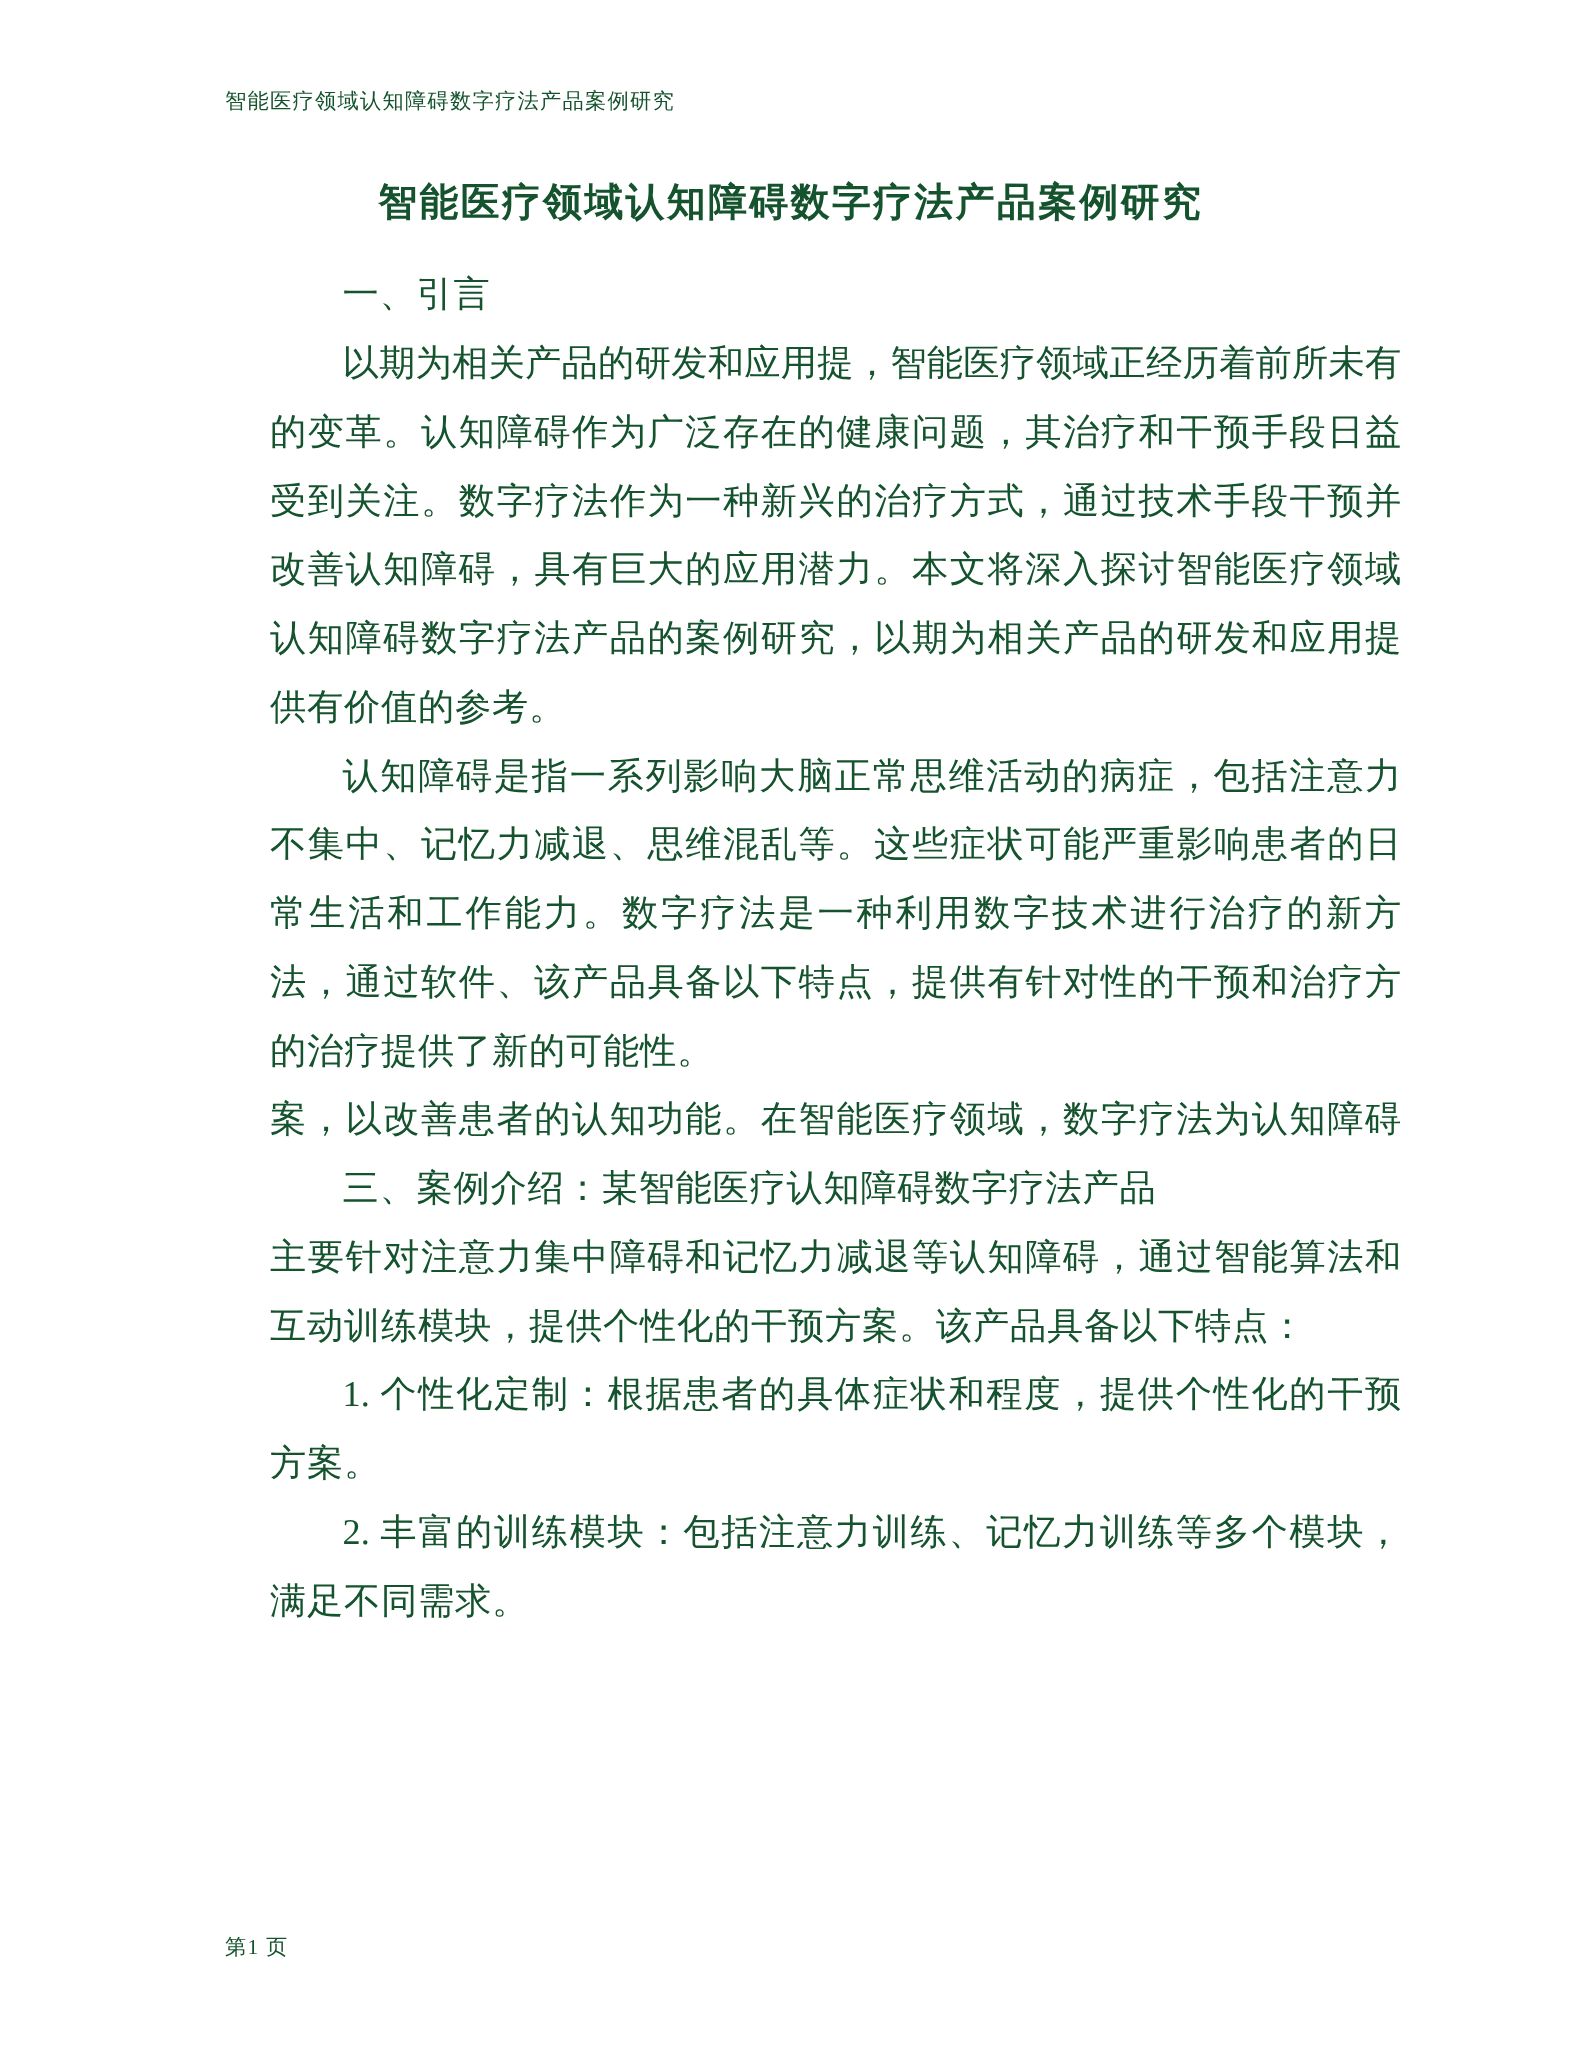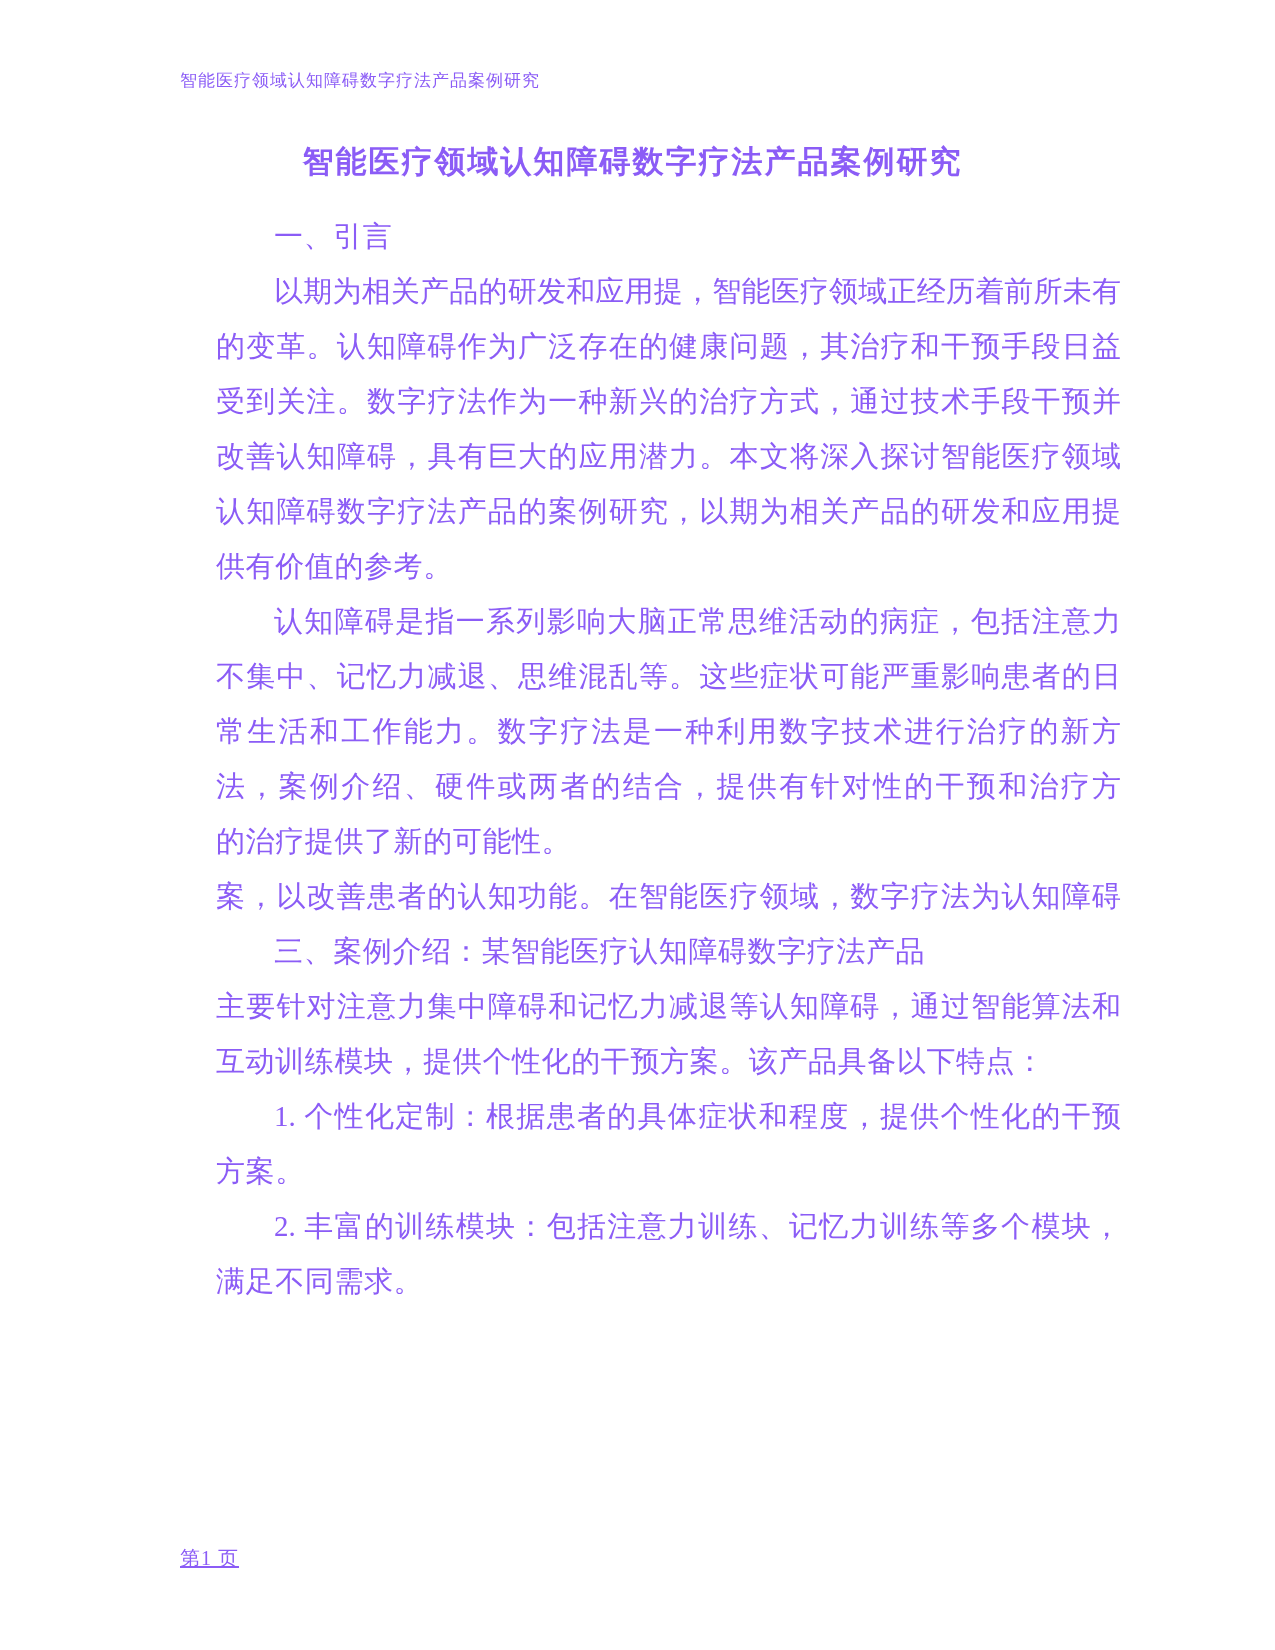--- a/index.html
+++ b/index.html
@@ -7,21 +7,21 @@
     padding: 0;
     background: #ffffff;
   }
   .page {
     position: relative;
     width: 1275px;
     height: 1650px;
     background: #ffffff;
     overflow: hidden;
     font-family: "Liberation Serif", "DejaVu Serif", serif;
-    color: #8b5cf6;
+    color: #14532d;
   }
   .running-header {
     position: absolute;
     top: 68px;
     left: 180px;
     width: 905px;
     font-size: 17px;
     line-height: 26px;
     letter-spacing: 1px;
     white-space: nowrap;
@@ -73,25 +73,24 @@
   
   .line.last {
     text-align: left;
     letter-spacing: 0.6px;
     white-space: nowrap;
   }
   .page-footer {
     position: absolute;
     top: 1545px;
     left: 180px;
-    font-size: 20px;
+    font-size: 17px;
     line-height: 26px;
     letter-spacing: 1px;
     white-space: nowrap;
-    text-decoration: underline;
   }
 </style>
 </head>
 <body>
 
 <div class="page">
   <div class="running-header">智能医疗领域认知障碍数字疗法产品案例研究</div>
 
   <h1 class="doc-title">智能医疗领域认知障碍数字疗法产品案例研究</h1>
 
@@ -99,21 +98,21 @@
       <div class="line heading">一、引言</div>
       <div class="line first">以期为相关产品的研发和应用提，智能医疗领域正经历着前所未有</div>
       <div class="line full">的变革。认知障碍作为广泛存在的健康问题，其治疗和干预手段日益</div>
       <div class="line full">受到关注。数字疗法作为一种新兴的治疗方式，通过技术手段干预并</div>
       <div class="line full">改善认知障碍，具有巨大的应用潜力。本文将深入探讨智能医疗领域</div>
       <div class="line full">认知障碍数字疗法产品的案例研究，以期为相关产品的研发和应用提</div>
       <div class="line last">供有价值的参考。</div>
       <div class="line first">认知障碍是指一系列影响大脑正常思维活动的病症，包括注意力</div>
       <div class="line full">不集中、记忆力减退、思维混乱等。这些症状可能严重影响患者的日</div>
       <div class="line full">常生活和工作能力。数字疗法是一种利用数字技术进行治疗的新方</div>
-      <div class="line full">法，案例介绍、硬件或两者的结合，提供有针对性的干预和治疗方</div>
+      <div class="line full">法，通过软件、该产品具备以下特点，提供有针对性的干预和治疗方</div>
       <div class="line last">的治疗提供了新的可能性。</div>
       <div class="line full">案，以改善患者的认知功能。在智能医疗领域，数字疗法为认知障碍</div>
       <div class="line heading">三、案例介绍：某智能医疗认知障碍数字疗法产品</div>
       <div class="line full">主要针对注意力集中障碍和记忆力减退等认知障碍，通过智能算法和</div>
       <div class="line last">互动训练模块，提供个性化的干预方案。该产品具备以下特点：</div>
       <div class="line first">1. 个性化定制：根据患者的具体症状和程度，提供个性化的干预</div>
       <div class="line last">方案。</div>
       <div class="line first">2. 丰富的训练模块：包括注意力训练、记忆力训练等多个模块，</div>
       <div class="line last">满足不同需求。</div>
     </div>

